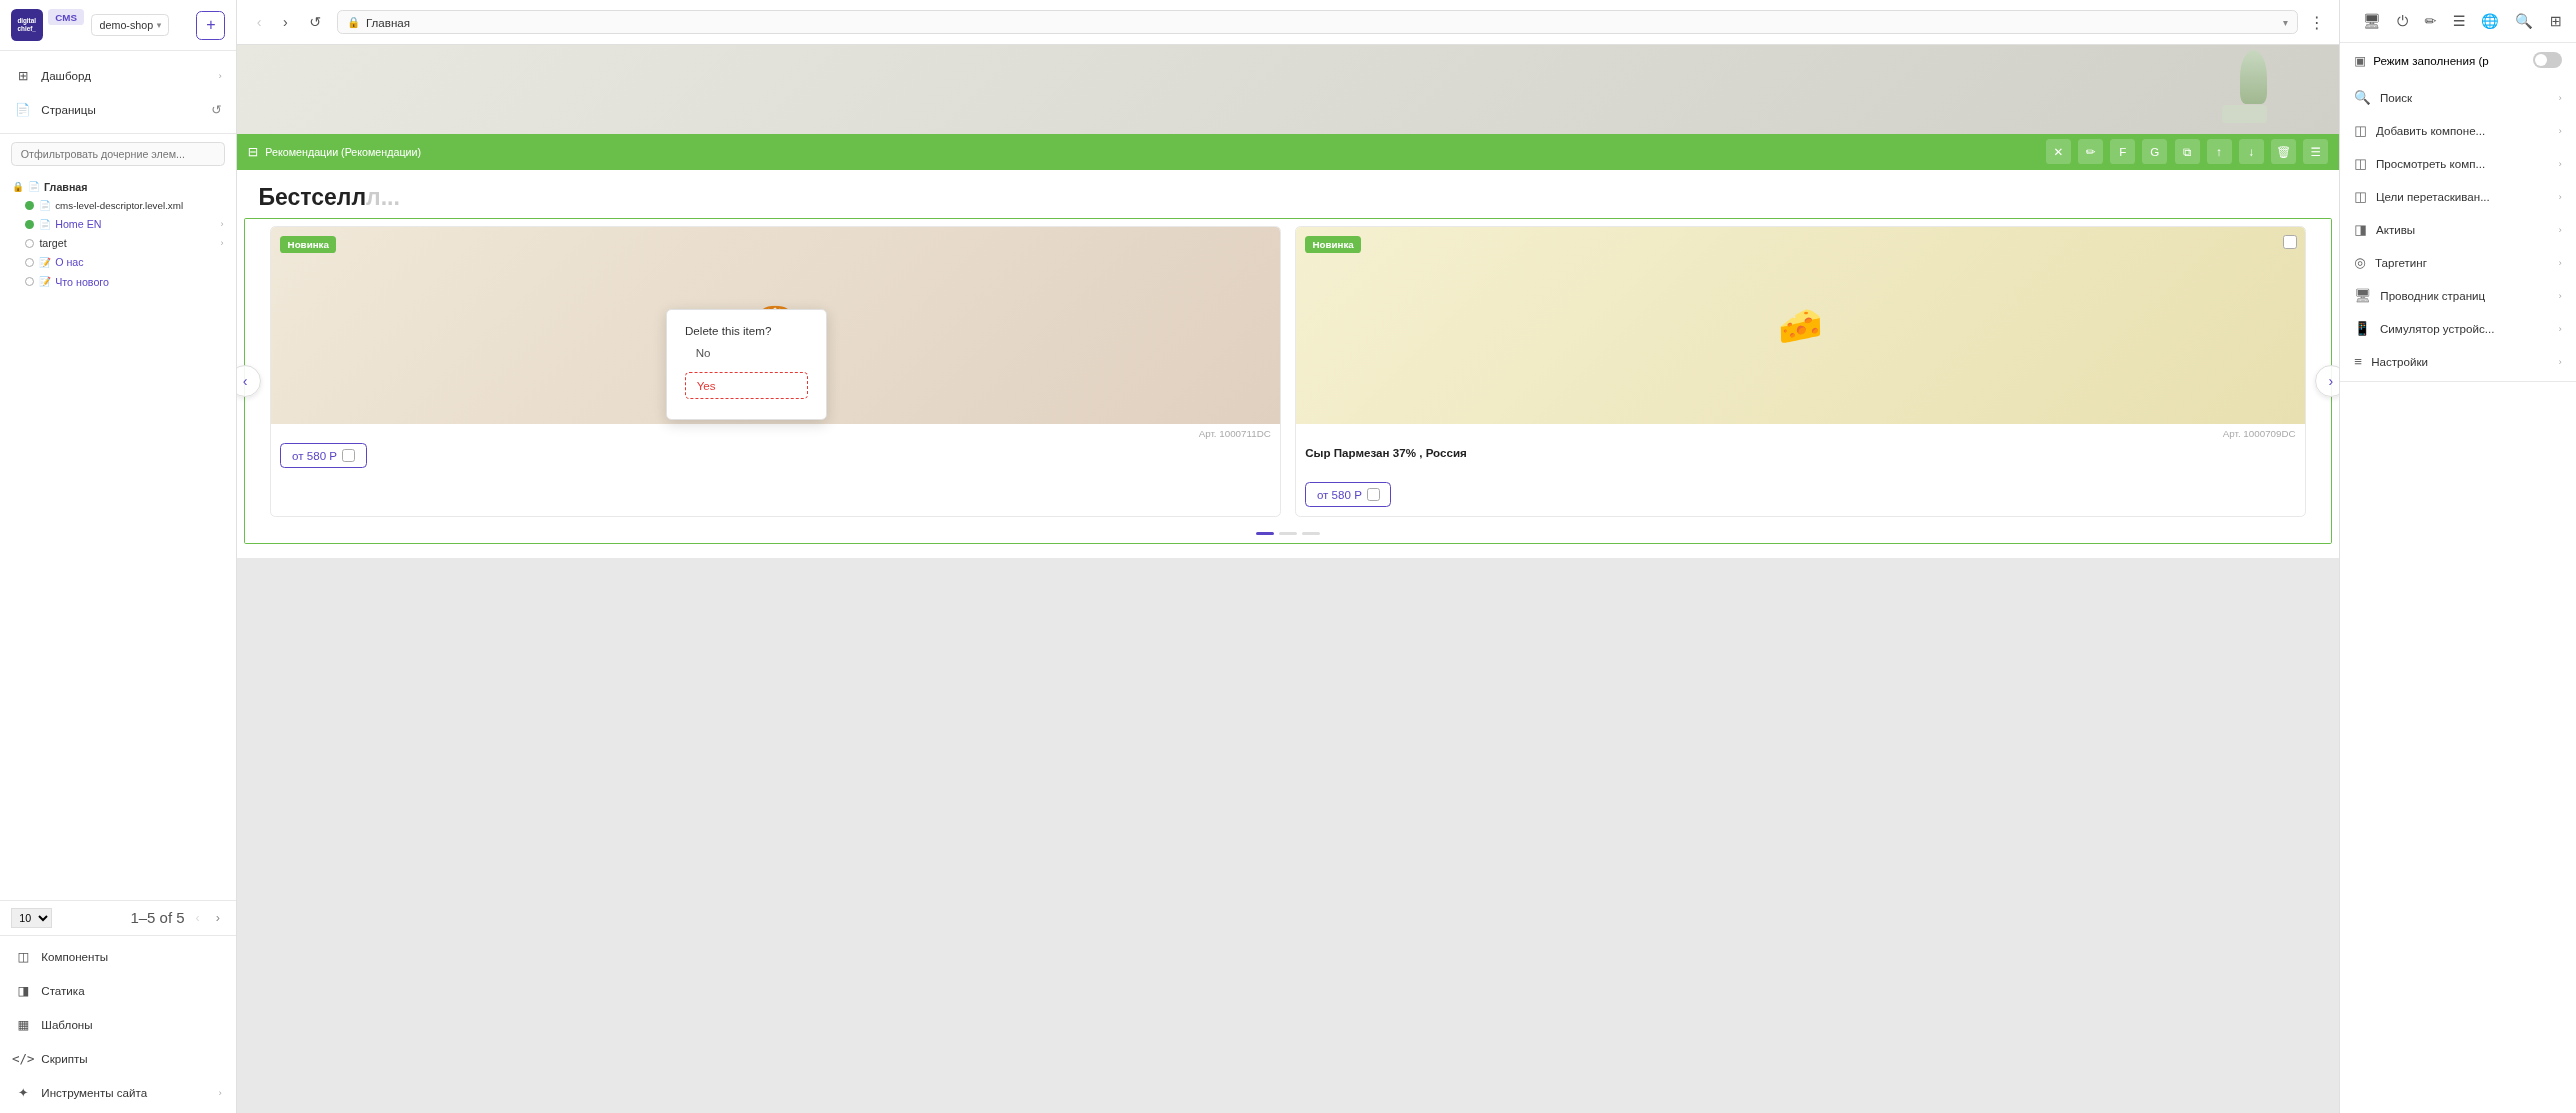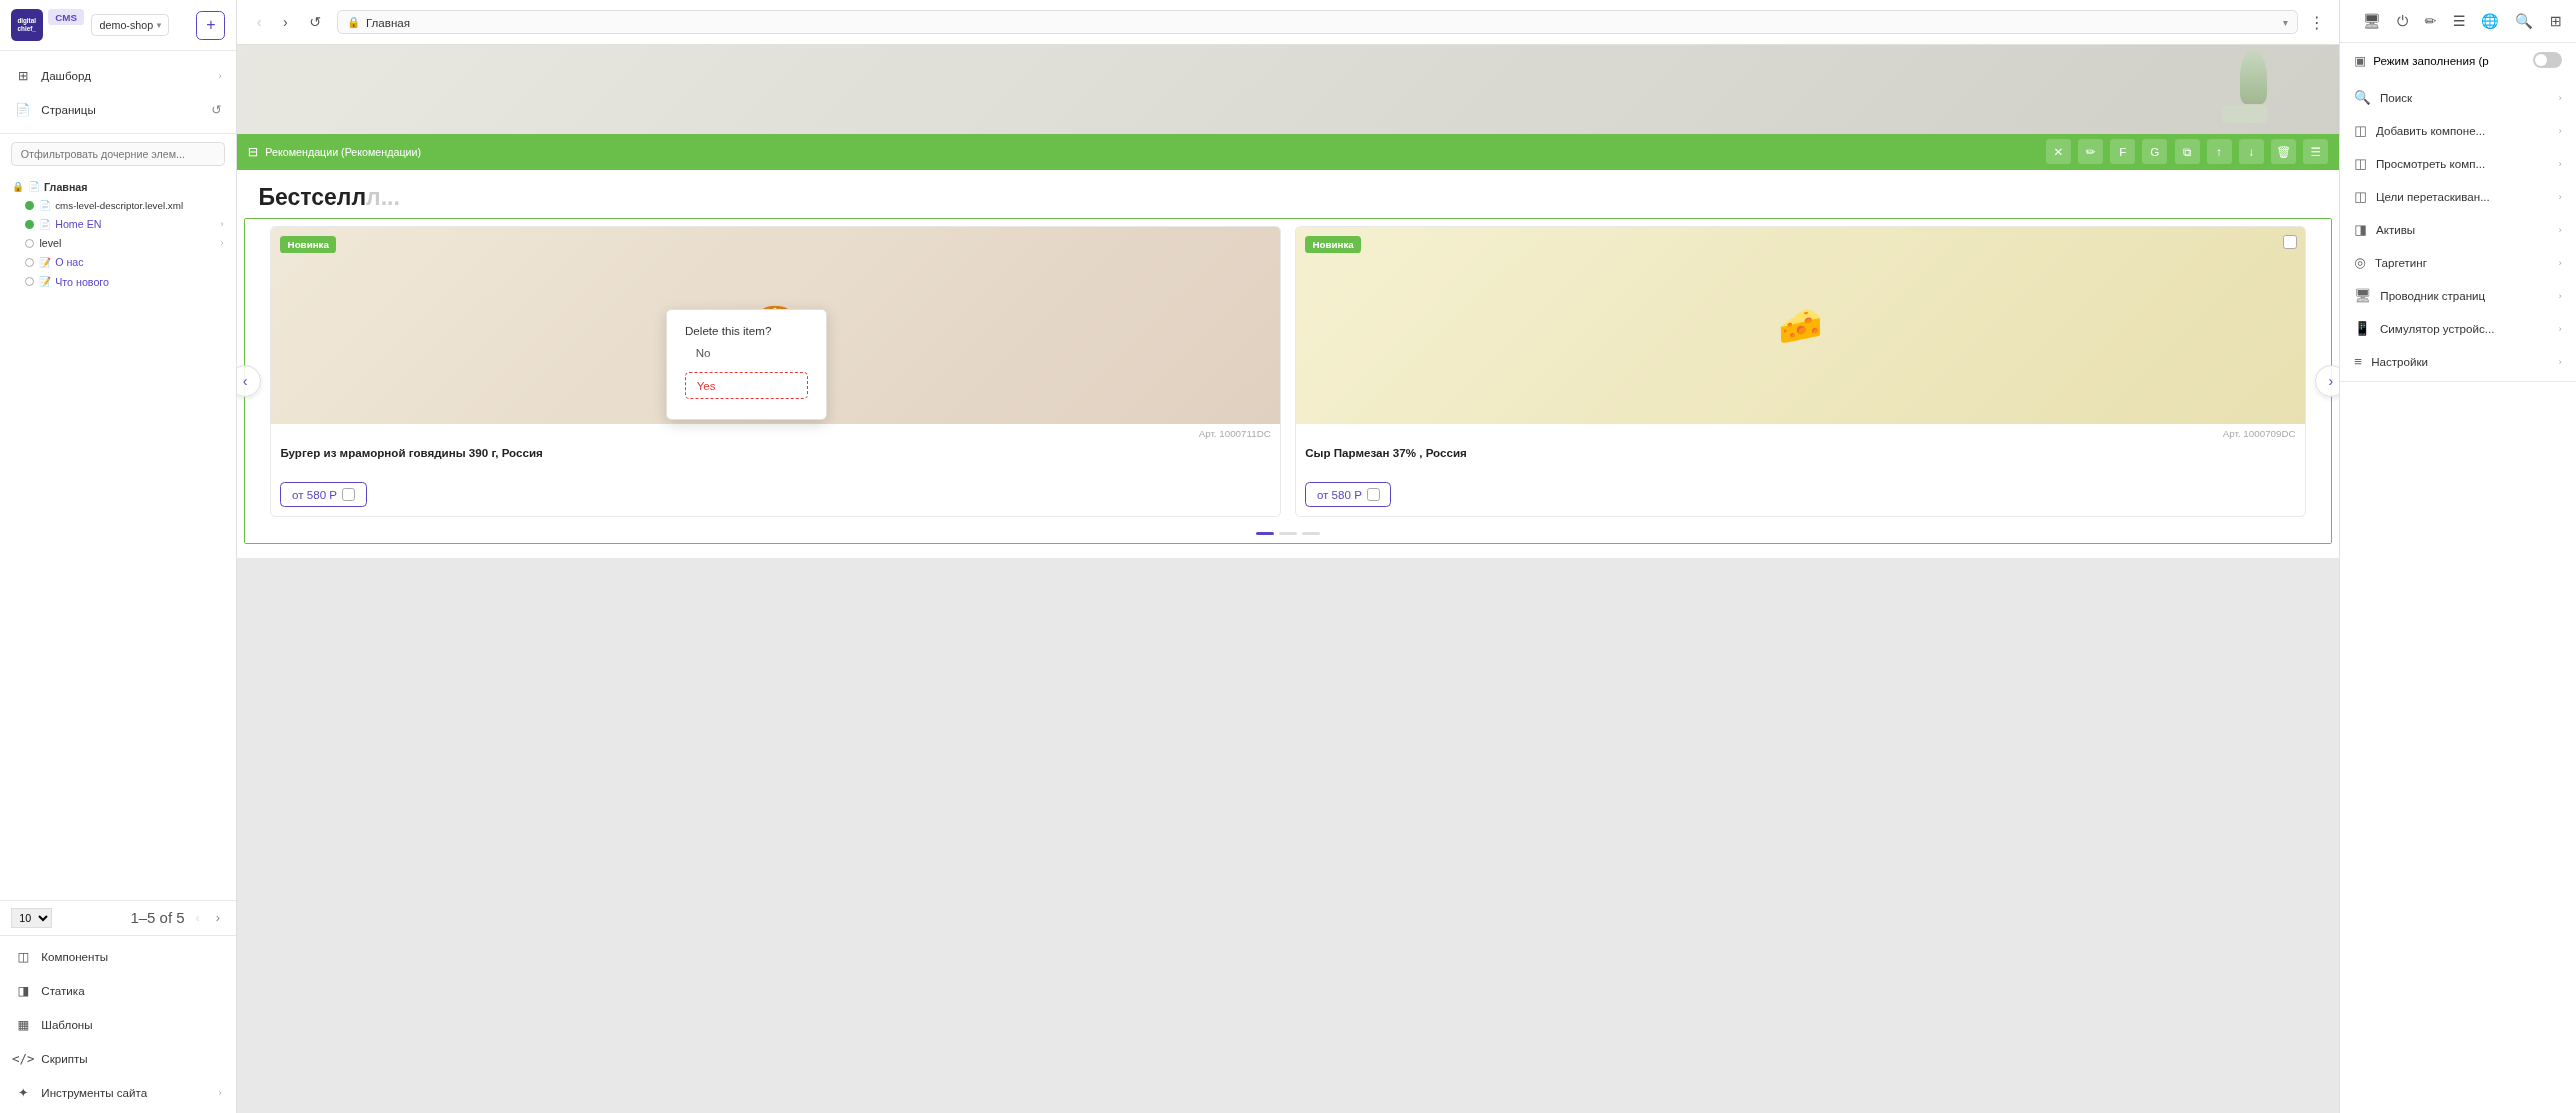--- a/index.html
+++ b/index.html
@@ -166,21 +166,21 @@
 
     <div class="tree-item tree-indent">
       <span class="tree-dot dot-green"></span>
       <span class="tree-icon">📄</span>
       <span class="tree-label">Home EN</span>
       <span class="tree-arrow">›</span>
     </div>
 
     <div class="tree-item tree-indent">
       <span class="tree-dot dot-grey"></span>
-      <span class="tree-label dark">level</span>
+      <span class="tree-label dark">target</span>
       <span class="tree-arrow">›</span>
     </div>
 
     <div class="tree-item tree-indent">
       <span class="tree-dot dot-grey"></span>
       <span class="tree-icon">📝</span>
       <span class="tree-label">О нас</span>
     </div>
 
     <div class="tree-item tree-indent">
@@ -283,21 +283,20 @@
       <div class="carousel-wrapper">
         <button class="carousel-nav left">‹</button>
         <button class="carousel-nav right">›</button>
 
         <div class="products-row">
 
           <div class="product-card">
             <span class="badge">Новинка</span>
             <div class="burger-img-placeholder">🍔</div>
             <div class="product-art">Арт. 1000711DC</div>
-            <div class="product-name">Бургер из мраморной говядины 390 г, Россия</div>
             <div class="product-price">
               <button class="price-btn">
                 <span>от 580 Р</span>
                 <span class="price-checkbox"></span>
               </button>
             </div>
           </div>
 
           <div class="product-card">
             <span class="badge">Новинка</span>

